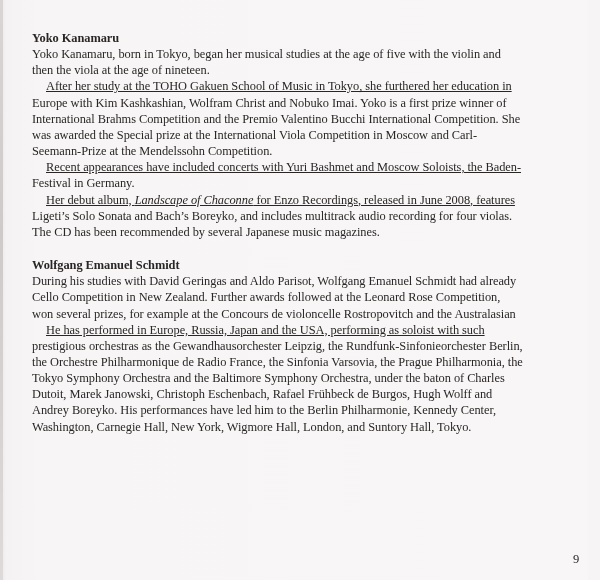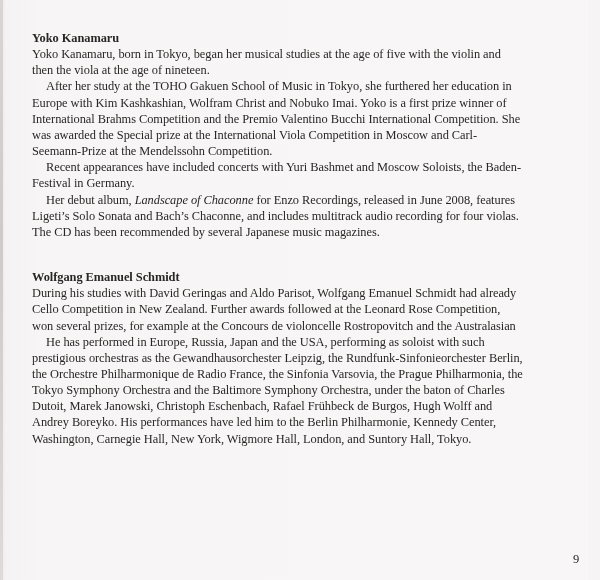--- a/index.html
+++ b/index.html
@@ -23,24 +23,24 @@
     font-size: 12.4px;
     line-height: 16.15px;
     letter-spacing: -0.05px;
   }
   .heading {
     font-weight: bold;
     margin: 0;
     white-space: nowrap;
   }
   .section { margin: 0; }
-  .section + .section { margin-top: 29px; }
+  .section + .section { margin-top: 17px; }
   .para { margin: 0; }
   .line { display: block; white-space: nowrap; }
-  .para.indent .line:first-child { padding-left: 14px; }
+  .para.indent .line:first-child { padding-left: 14px; text-decoration: underline; }
   .page-number {
     position: absolute; left: 573px; top: 552px;
     font-size: 12.5px;
   }
 </style>
 </head>
 <body>
 
 <div class="page">
   <div class="edge"></div>
@@ -63,21 +63,21 @@
         <span class="line">Seemann-Prize at the Mendelssohn Competition.</span>
       </p>
 
       <p class="para indent">
         <span class="line">Recent appearances have included concerts with Yuri Bashmet and Moscow Soloists, the Baden-</span>
         <span class="line">Festival in Germany.</span>
       </p>
 
       <p class="para indent">
         <span class="line"><span>Her debut album, </span><em>Landscape of Chaconne</em><span> for Enzo Recordings, released in June 2008, features</span></span>
-        <span class="line">Ligeti’s Solo Sonata and Bach’s Chaconne, and includes multitrack audio recording for four violas.</span>
+        <span class="line">Ligeti’s Solo Sonata and Bach’s Boreyko, and includes multitrack audio recording for four violas.</span>
         <span class="line">The CD has been recommended by several Japanese music magazines.</span>
       </p>
 
     </div>
 
     <div class="section">
       <p class="heading">Wolfgang Emanuel Schmidt</p>
 
       <p class="para">
         <span class="line">During his studies with David Geringas and Aldo Parisot, Wolfgang Emanuel Schmidt had already</span>

